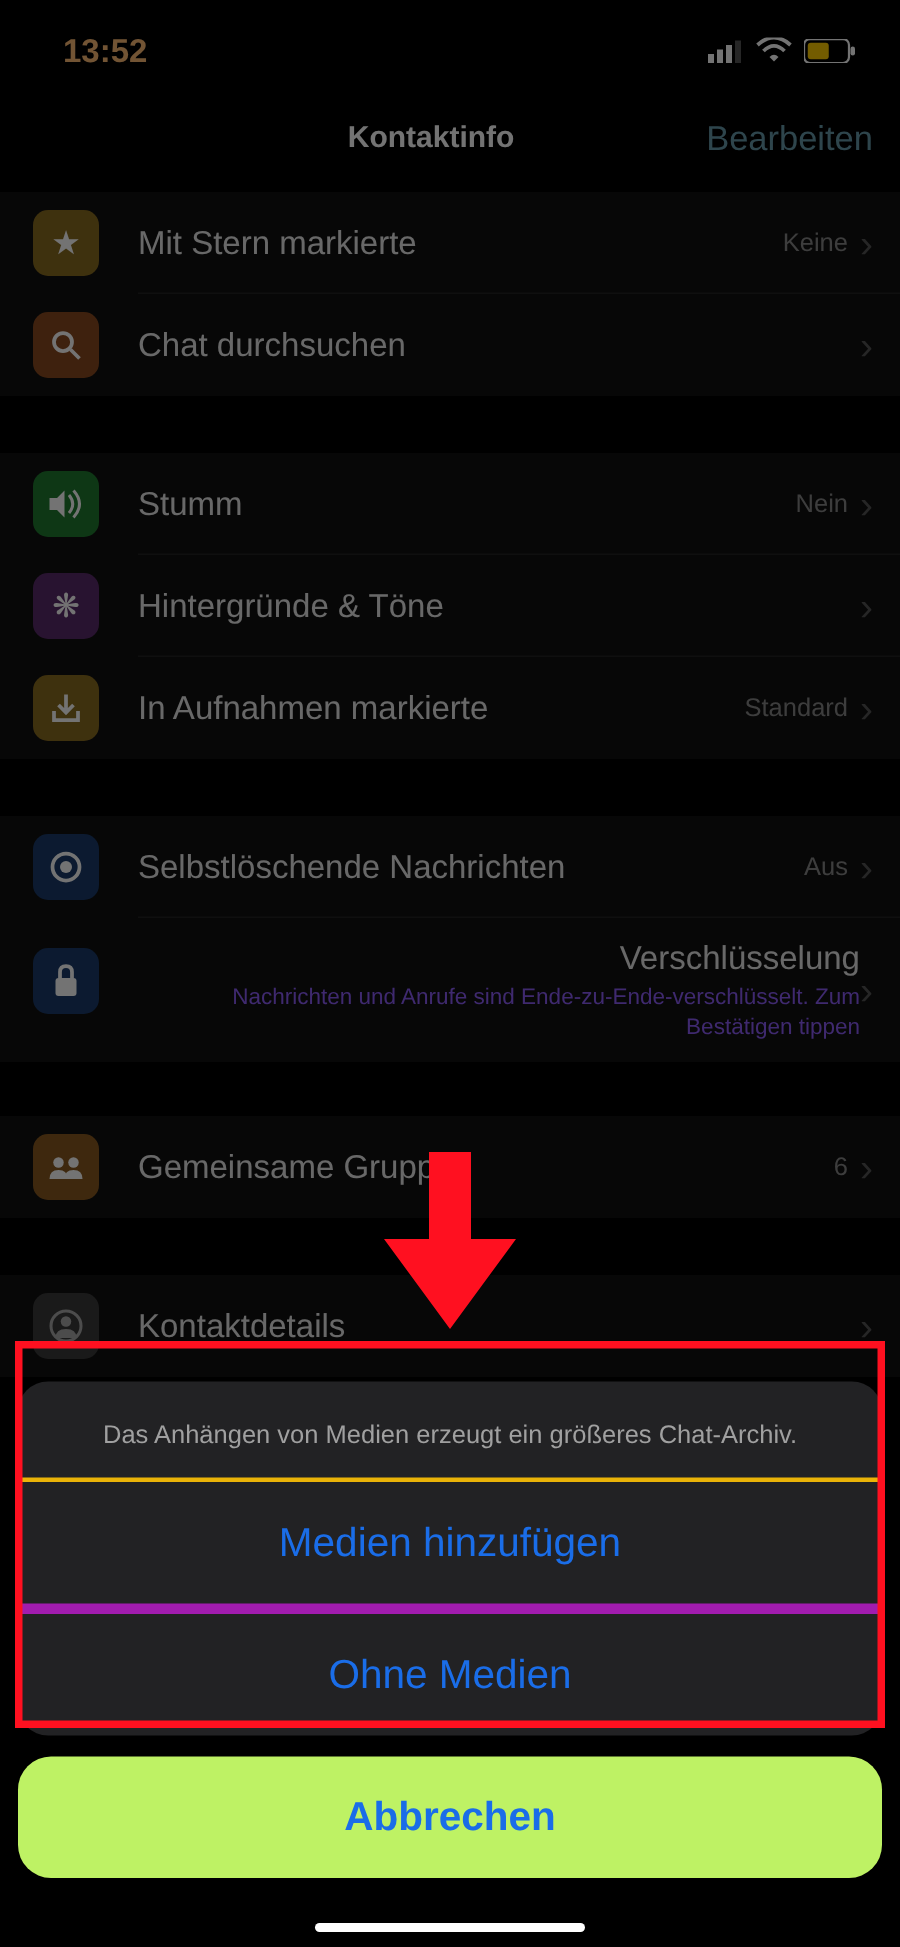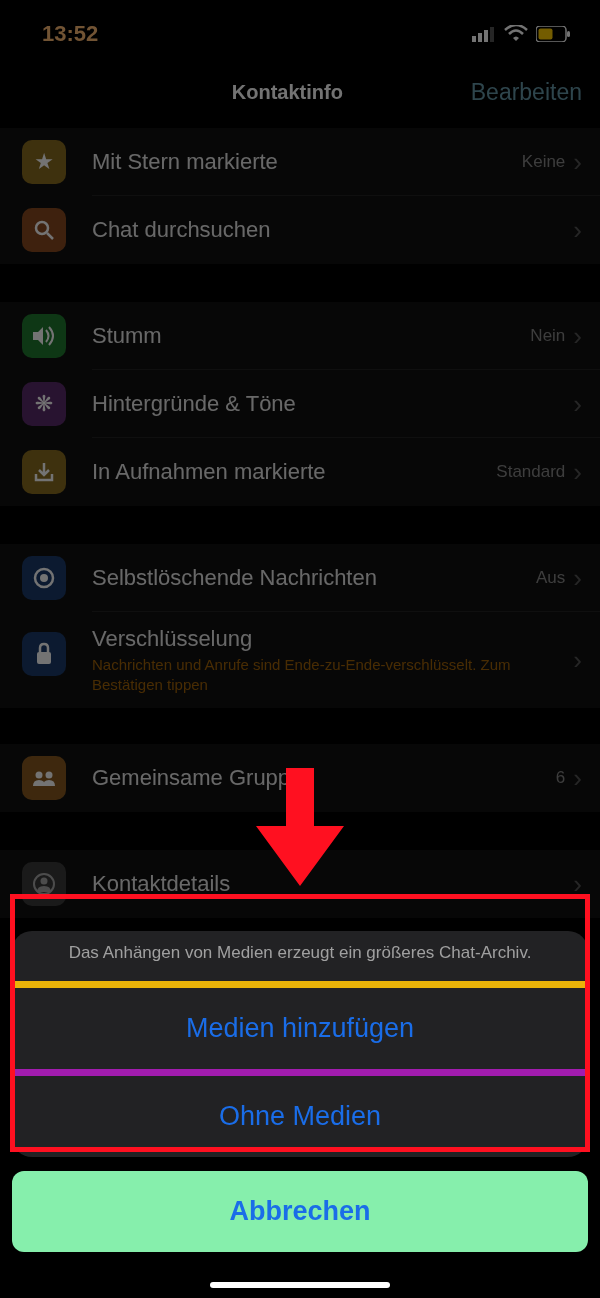--- a/index.html
+++ b/index.html
@@ -24,21 +24,21 @@
     
     .list-group { background: #101010; }
     .list-gap { height: 38px; background: #000; }
     .list-gap-small { height: 36px; background: #000; }
 
     .row { display: flex; align-items: center; padding: 12px 18px 12px 22px; position: relative; min-height: 60px; }
     .row-divider { position: absolute; bottom: 0; left: 92px; right: 0; height: 1px; background: #222; }
     .row-icon { width: 44px; height: 44px; border-radius: 10px; display: flex; align-items: center; justify-content: center; flex-shrink: 0; margin-right: 26px; }
     .row-text { flex: 1; display: flex; flex-direction: column; justify-content: center; }
     .row-label { color: #e8e8e8; font-size: 22px; }
-    .row-sub { color: #a16207; font-size: 15px; margin-top: 3px; line-height: 1.3; }
+    .row-sub { color: #8b5cf6; font-size: 15px; margin-top: 3px; line-height: 1.3; }
     .row-value { color: #888; font-size: 17px; margin-right: 8px; }
     .chevron { color: #555; font-size: 26px; font-weight: 300; }
 
     .ic-star { background: #8a6c1f; }
     .ic-search { background: #8a4a1f; }
     .ic-mute { background: #1f7a2f; }
     .ic-bg { background: #5a2a6a; }
     .ic-save { background: #8a6c1f; }
     .ic-timer { background: #1a3a6a; }
     .ic-lock { background: #1a3a6a; }
@@ -47,24 +47,24 @@
 
     .ic-glyph { color: #fff; font-size: 22px; }
 
     
     .share-row { padding: 18px 22px; background: #000; }
     .share-text { color: #1a64d4; font-size: 22px; }
 
     
     .action-sheet { position: absolute; left: 12px; right: 12px; bottom: 46px; }
     .sheet-block { background: #222224; border-radius: 20px; overflow: hidden; }
-    .sheet-desc { text-align: center; color: #a0a0a0; font-size: 17px; padding: 12px 20px 18px 20px; border-bottom: 7px solid #eab308; }
+    .sheet-desc { text-align: center; color: #a0a0a0; font-size: 17px; padding: 26px 20px 18px 20px; border-bottom: 3px solid #eab308; }
     .sheet-btn { text-align: center; color: #1a6de8; font-size: 27px; padding: 25px 10px; border-bottom: 7px solid #a21caf; }
     .sheet-btn:last-child { border-bottom: none; }
-    .sheet-cancel { background: #86efac; border-radius: 12px; text-align: center; color: #1a6de8; font-size: 27px; font-weight: 600; padding: 25px 10px; margin-top: 14px; }
+    .sheet-cancel { background: #bef264; border-radius: 22px; text-align: center; color: #1a6de8; font-size: 27px; font-weight: 600; padding: 25px 10px; margin-top: 14px; }
 
     
     .red-box { position: absolute; border: 5px solid #ff1020; left: 10px; right: 10px; top: 894px; height: 258px; pointer-events: none; }
 
     
     .arrow { position: absolute; left: 50%; transform: translateX(-50%); top: 768px; }
 
     
     .home-indicator { position: absolute; bottom: 10px; left: 50%; transform: translateX(-50%); width: 180px; height: 6px; border-radius: 3px; background: #fff; }
   </style>
@@ -186,21 +186,21 @@
             <circle cx="12" cy="12" r="4" fill="#fff"></circle>
           </svg>
       </div>
       <div class="row-text">
           <span class="row-label">Selbstlöschende Nachrichten</span>
         </div>
       <span class="row-value">Aus</span>
       <span class="chevron">›</span>
       <div class="row-divider"></div>
     </div>
-    <div class="row" style="align-items:flex-start; padding-top:14px; padding-bottom:14px;">
+    <div class="row" style="align-items:flex-start; padding-top:14px; padding-bottom:14px;text-align:right;">
       <div class="row-icon ic-lock" style="margin-top:6px;">
         <svg width="20" height="24" viewBox="0 0 20 24">
             <rect x="3" y="10" width="14" height="12" rx="2" fill="#fff"></rect>
             <path d="M6 10 L6 6 Q6 2 10 2 Q14 2 14 6 L14 10" stroke="#fff" stroke-width="2.5" fill="none"></path>
           </svg>
       </div>
       <div class="row-text">
         <span class="row-label">Verschlüsselung</span>
         <span class="row-sub">Nachrichten und Anrufe sind Ende-zu-Ende-verschlüsselt. Zum Bestätigen tippen</span>
       </div>

